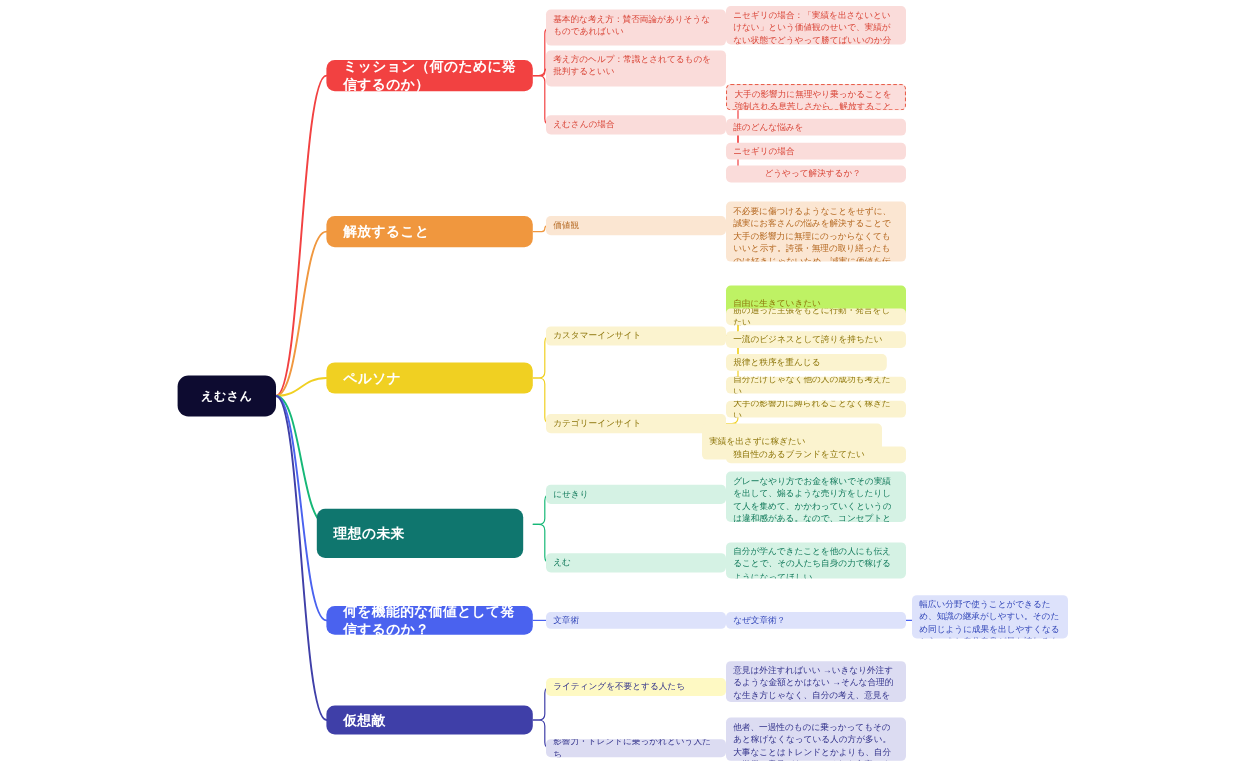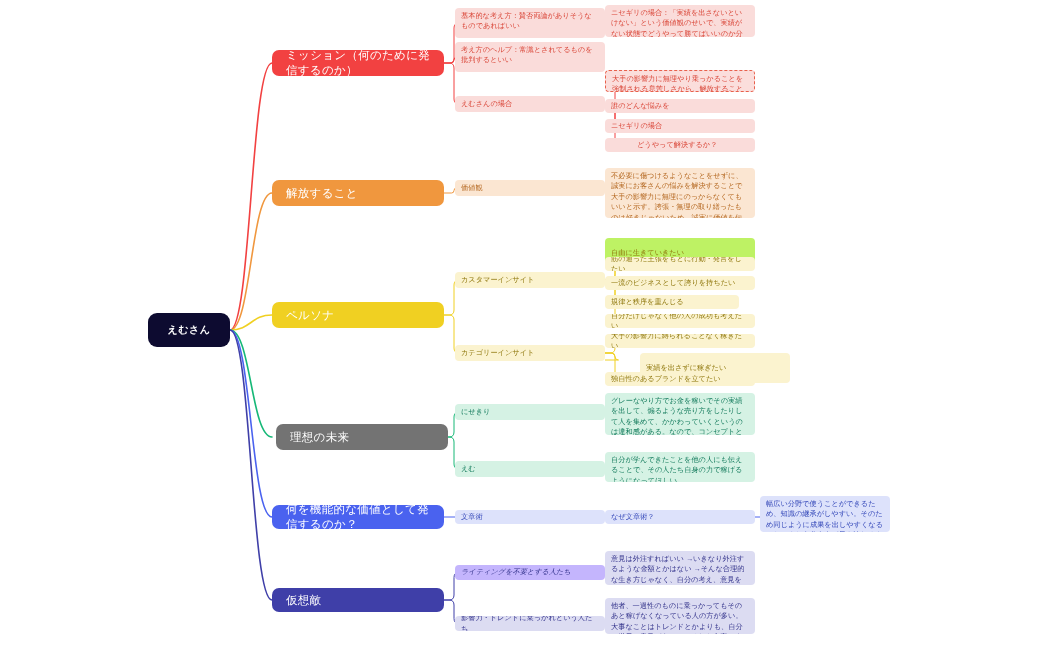--- a/index.html
+++ b/index.html
@@ -39,21 +39,21 @@
     background: #0d0b30;
     color: #ffffff;
     font-weight: bold;
     font-size: 10px;
     border-radius: 9px;
     justify-content: center;
     letter-spacing: 0.5px;
   }
   .node-l1 {
     color: #ffffff;
-    font-weight: normal;
+    font-weight: bold;
     font-size: 11.5px;
     border-radius: 7px;
     padding-left: 14px;
     letter-spacing: 0.3px;
   }
   .node-l2, .node-l3, .node-l4 {
     font-size: 7.2px;
     line-height: 1.45;
     border-radius: 4px;
     padding: 3px 6px;
@@ -176,27 +176,27 @@
       </div>
       <div class="node node-l3 vcenter" style="left: 605px; top: 314px; width: 150px; height: 14px; background: rgb(251, 243, 207); color: rgb(141, 117, 9);">
         <span class="t">自分だけじゃなく他の人の成功も考えたい</span>
       </div>
       <div class="node node-l2 vcenter" style="left: 455px; top: 345px; width: 150px; height: 16px; background: rgb(251, 243, 207); color: rgb(141, 117, 9);">
         <span class="t">カテゴリーインサイト</span>
       </div>
       <div class="node node-l3 vcenter" style="left: 605px; top: 334px; width: 150px; height: 14px; background: rgb(251, 243, 207); color: rgb(141, 117, 9);">
         <span class="t">大手の影響力に縛られることなく稼ぎたい</span>
       </div>
-      <div class="node node-l3 vcenter" style="left: 640px; top: 353px; width: 150px; height: 30px; background: rgb(251, 243, 207); color: rgb(141, 117, 9);">
+      <div class="node node-l3 vcenter" style="left: 585px; top: 353px; width: 150px; height: 30px; background: rgb(251, 243, 207); color: rgb(141, 117, 9);">
         <span class="t">実績を出さずに稼ぎたい</span>
       </div>
       <div class="node node-l3 vcenter" style="left: 605px; top: 372px; width: 150px; height: 14px; background: rgb(251, 243, 207); color: rgb(141, 117, 9);">
         <span class="t">独自性のあるブランドを立てたい</span>
       </div>
-      <div class="node node-l1" style="left: 276px; top: 424px; width: 172px; height: 26px; background: #737373; color: rgb(255, 255, 255);">
+      <div class="node node-l1" style="left: 264px; top: 424px; width: 172px; height: 41px; background: #0f766e; color: rgb(255, 255, 255);">
         <span class="t">理想の未来</span>
       </div>
       <div class="node node-l2 vcenter" style="left: 455px; top: 404px; width: 150px; height: 16px; background: rgb(213, 242, 228); color: rgb(16, 121, 90);">
         <span class="t">にせきり</span>
       </div>
       <div class="node node-l3" style="left: 605px; top: 393px; width: 150px; height: 42px; background: rgb(213, 242, 228); color: rgb(16, 121, 90);">
         <span class="t">グレーなやり方でお金を稼いでその実績を出して、煽るような売り方をしたりして人を集めて、かかわっていくというのは違和感がある。なので、コンセプトという自分らしさを出して利益を獲得しつつ、生きていきたい</span>
       </div>
       <div class="node node-l2 vcenter" style="left: 455px; top: 461px; width: 150px; height: 16px; background: rgb(213, 242, 228); color: rgb(16, 121, 90);">
         <span class="t">えむ</span>
@@ -212,21 +212,21 @@
       </div>
       <div class="node node-l3 vcenter" style="left: 605px; top: 510px; width: 150px; height: 14px; background: rgb(221, 226, 251); color: rgb(50, 70, 184);">
         <span class="t">なぜ文章術？</span>
       </div>
       <div class="node node-l4" style="left: 760px; top: 496px; width: 130px; height: 36px; background: rgb(221, 226, 251); color: rgb(50, 70, 184);">
         <span class="t">幅広い分野で使うことができるため、知識の継承がしやすい。そのため同じように成果を出しやすくなるから。また自分自身が最も誇れるものだから。</span>
       </div>
       <div class="node node-l1" style="left: 272px; top: 588px; width: 172px; height: 24px; background: rgb(63, 63, 168); color: rgb(255, 255, 255);">
         <span class="t">仮想敵</span>
       </div>
-      <div class="node node-l2 vcenter" style="left: 455px; top: 565px; width: 150px; height: 15px; background: #c4b5fd; color: rgb(49, 49, 138); font-style: italic;">
+      <div class="node node-l2 vcenter" style="left: 455px; top: 565px; width: 150px; height: 15px; background: #fef9c3; color: rgb(49, 49, 138);">
         <span class="t">ライティングを不要とする人たち</span>
       </div>
       <div class="node node-l3" style="left: 605px; top: 551px; width: 150px; height: 34px; background: rgb(220, 220, 242); color: rgb(49, 49, 138);">
         <span class="t">意見は外注すればいい →いきなり外注するような金額とかはない →そんな合理的な生き方じゃなく、自分の考え、意見を出すことができる「手書き」の方が好き</span>
       </div>
       <div class="node node-l2 vcenter" style="left: 455px; top: 616px; width: 150px; height: 15px; background: rgb(220, 220, 242); color: rgb(49, 49, 138);">
         <span class="t">影響力・トレンドに乗っかれという人たち</span>
       </div>
       <div class="node node-l3" style="left: 605px; top: 598px; width: 150px; height: 36px; background: rgb(220, 220, 242); color: rgb(49, 49, 138);">
         <span class="t">他者、一過性のものに乗っかってもそのあと稼げなくなっている人の方が多い。大事なことはトレンドとかよりも、自分の世界・意見があって、それを文字にする能力があること</span>

